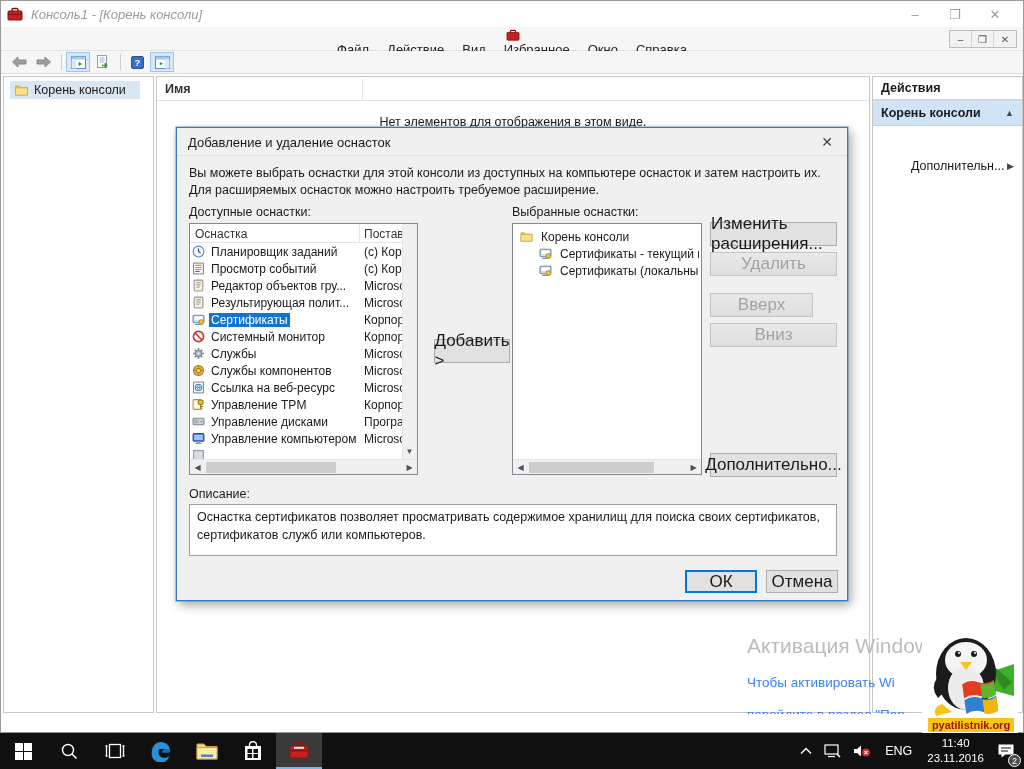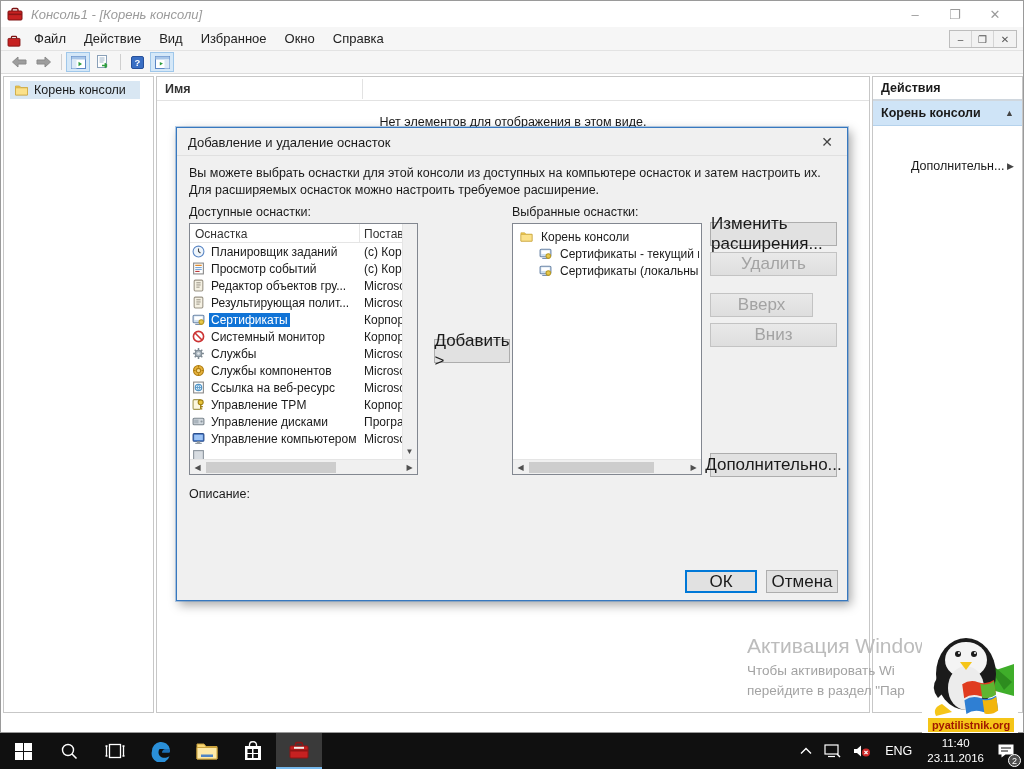--- a/index.html
+++ b/index.html
@@ -6,21 +6,21 @@
   html,body { width:1024px; height:769px; font-family:"Liberation Sans", sans-serif; }
   #screen { position:relative; width:1024px; height:769px; background:#000; overflow:hidden; }
 
   
   #mmc { position:absolute; left:0; top:0; width:1024px; height:733px; background:#fff; border:1px solid #9a9a9a; }
   #titlebar { position:absolute; left:0; top:0; width:100%; height:26px; background:#fff; display:flex; align-items:center; }
   #title-text { color:#9b9b9b; font-size:13px; margin-left:8px;font-style:italic; }
   .title-controls { position:absolute; right:8px; top:0; height:26px; display:flex; }
   .tc-btn { width:40px; height:26px; display:flex; align-items:center; justify-content:center; color:#9b9b9b; font-size:13px; }
 
-  #menubar { position:absolute; left:0; top:26px; width:100%; height:24px; background:#f6f6f6; border-bottom:1px solid #e3e3e3; display:flex; align-items:center; }
+  #menubar { position:absolute; left:0; top:26px; width:100%; height:24px; background:#f6f6f6; border-bottom:1px solid #e3e3e3; display:flex; align-items:center;flex-direction:column; }
   .menu-item { font-size:13px; color:#222; padding:3px 9px; }
   .mdi-controls { position:absolute; right:6px; top:3px; height:18px; display:flex; border:1px solid #bdbdbd; background:#f2f2f2; }
   .mdi-btn { width:22px; height:16px; display:flex; align-items:center; justify-content:center; font-size:10px; color:#555; border-right:1px solid #d4d4d4; }
   .mdi-btn:last-child { border-right:none; }
 
   #toolbar { position:absolute; left:0; top:50px; width:100%; height:23px; background:#f6f6f6; border-bottom:1px solid #dcdcdc; display:flex; align-items:center; padding-left:6px; }
   .tb-btn { width:24px; height:20px; display:flex; align-items:center; justify-content:center; margin-right:1px; }
   .tb-btn.hl { background:#d5e8f8; border:1px solid #9fc7ea; }
   .tb-sep { width:1px; height:16px; background:#cfcfcf; margin:0 4px; }
 
@@ -72,21 +72,21 @@
 
   .btn { position:absolute; background:#e1e1e1; border:1px solid #adadad; font-size:17px; color:#1a1a1a; display:flex; align-items:center; justify-content:center; font-family:"Liberation Sans", sans-serif; }
   .btn.disabled { color:#a3a3a3; border-color:#c3c3c3; background:linear-gradient(#e9e9e9,#dedede); }
   .btn.focused { border:2px solid #0078d7; }
 
   #desc-box { position:absolute; left:12px; top:376px; width:648px; height:52px; background:#fff; border:1px solid #9a9fa5; font-size:12.5px; color:#1a1a1a; padding:4px 7px; line-height:1.4; }
 
   
   #watermark { position:absolute; left:747px; top:634px; width:185px; height:80px; overflow:hidden; pointer-events:none; }
   #wm-line1 { font-size:21px; color:#bcbcbc; white-space:nowrap; }
-  .wm-small { font-size:13.5px; color:#a3a3a3; white-space:nowrap; margin-top:5px; }
+  .wm-small { font-size:13.5px; color:#3b82f6; white-space:nowrap; margin-top:17px; }
   #logo { position:absolute; left:922px; top:626px; width:96px; height:110px; background:#fff; }
   #logo svg { width:96px; height:110px; display:block; }
 
   
   #taskbar { position:absolute; left:0; top:733px; width:1024px; height:36px; background:#101010; display:flex; align-items:center; }
   .tb-app { width:46px; height:36px; display:flex; align-items:center; justify-content:center; }
   .tb-app.active { background:#3a3a3a; border-bottom:2px solid #76b9ed; }
   #tb-right { position:absolute; right:0; top:0; height:36px; display:flex; align-items:center; gap:2px; padding-right:4px; }
   .tray-item { height:36px; display:flex; align-items:center; justify-content:center; padding:0 5px; color:#fff; }
   #tb-lang { font-size:12.5px; color:#fff; padding:0 7px; }
@@ -430,20 +430,21 @@
       </div>
     </div>
 
     <div class="btn" style="left:533px; top:94px; width:127px; height:24px;">Изменить расширения...</div>
     <div class="btn disabled" style="left:533px; top:124px; width:127px; height:24px;">Удалить</div>
     <div class="btn disabled" style="left:533px; top:165px; width:103px; height:24px;">Вверх</div>
     <div class="btn disabled" style="left:533px; top:195px; width:127px; height:24px;">Вниз</div>
     <div class="btn" style="left:533px; top:325px; width:127px; height:24px;">Дополнительно...</div>
 
     <span class="dlg-label" style="left:12px; top:359px;">Описание:</span>
+    <div id="desc-box">Оснастка сертификатов позволяет просматривать содержимое хранилищ для поиска своих сертификатов, сертификатов служб или компьютеров.</div>
 
     <div class="btn focused" style="left:508px; top:442px; width:72px; height:23px;">ОК</div>
     <div class="btn" style="left:589px; top:442px; width:72px; height:23px;">Отмена</div>
   </div>
 
   <div id="watermark">
     <div id="wm-line1">Активация Window</div>
     <div class="wm-small">Чтобы активировать Wi</div>
     <div class="wm-small">перейдите в раздел "Пар</div>
   </div>

